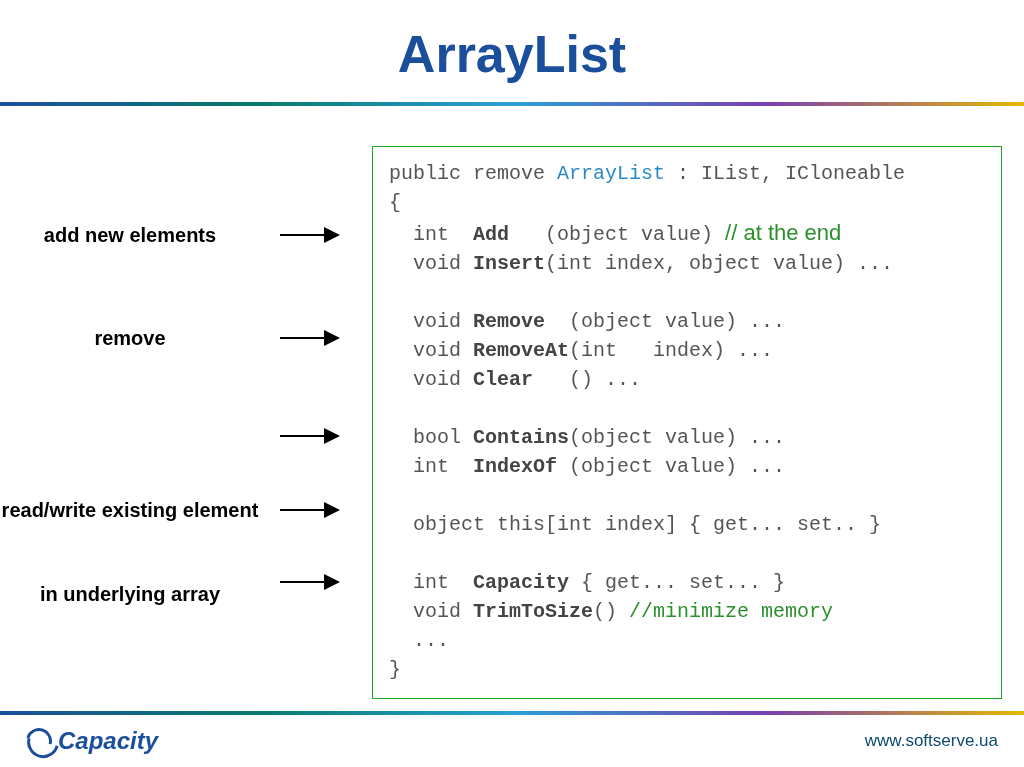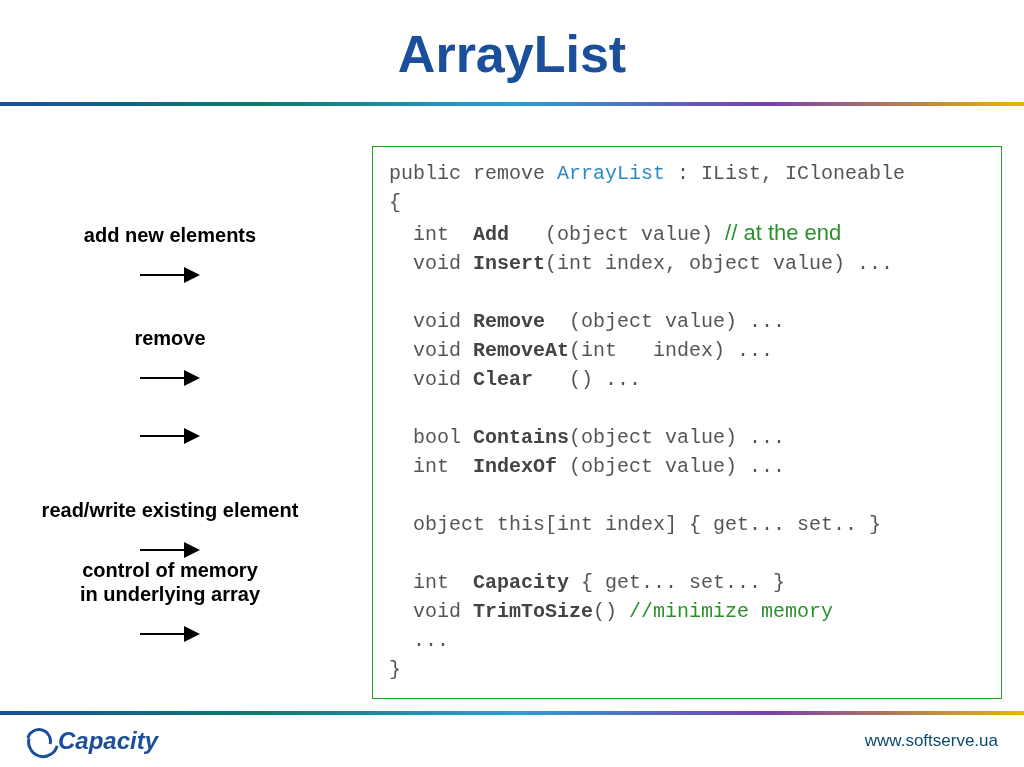--- a/index.html
+++ b/index.html
@@ -38,21 +38,20 @@
     text-align: center;
   }
   .label-row {
     position: absolute;
     left: 0;
     width: 340px;
     display: flex;
     align-items: center;
     justify-content: flex-end;
     gap: 20px;
-    flex-direction: column;
   }
   .label-text { flex: 1; text-align: center; line-height: 1.2; }
   .arrow {
     width: 60px;
     height: 16px;
     position: relative;
     flex-shrink: 0;
   }
   .arrow::before {
     content: "";
@@ -168,21 +167,21 @@
     </div>
     <div class="label-row lbl3">
       <div class="arrow"></div>
     </div>
     <div class="label-row lbl4">
       <div class="label-text">read/write existing element</div>
       <div class="arrow"></div>
     </div>
     <div class="label-row lbl5">
       <div class="label-text">
-        <span>control of memory</span><br>
+        <br>
         <span>in underlying array</span>
       </div>
       <div class="arrow"></div>
     </div>
   </div>
 
   <div class="codebox"><span>public remove </span><span class="typename">ArrayList</span><span> : IList, ICloneable</span>
 <span>{</span>
 <span>  int  </span><span class="bold">Add</span><span>   (object value) </span><span class="comment-green">// at the end</span>
 <span>  void </span><span class="bold">Insert</span><span>(int index, object value) ...</span>

